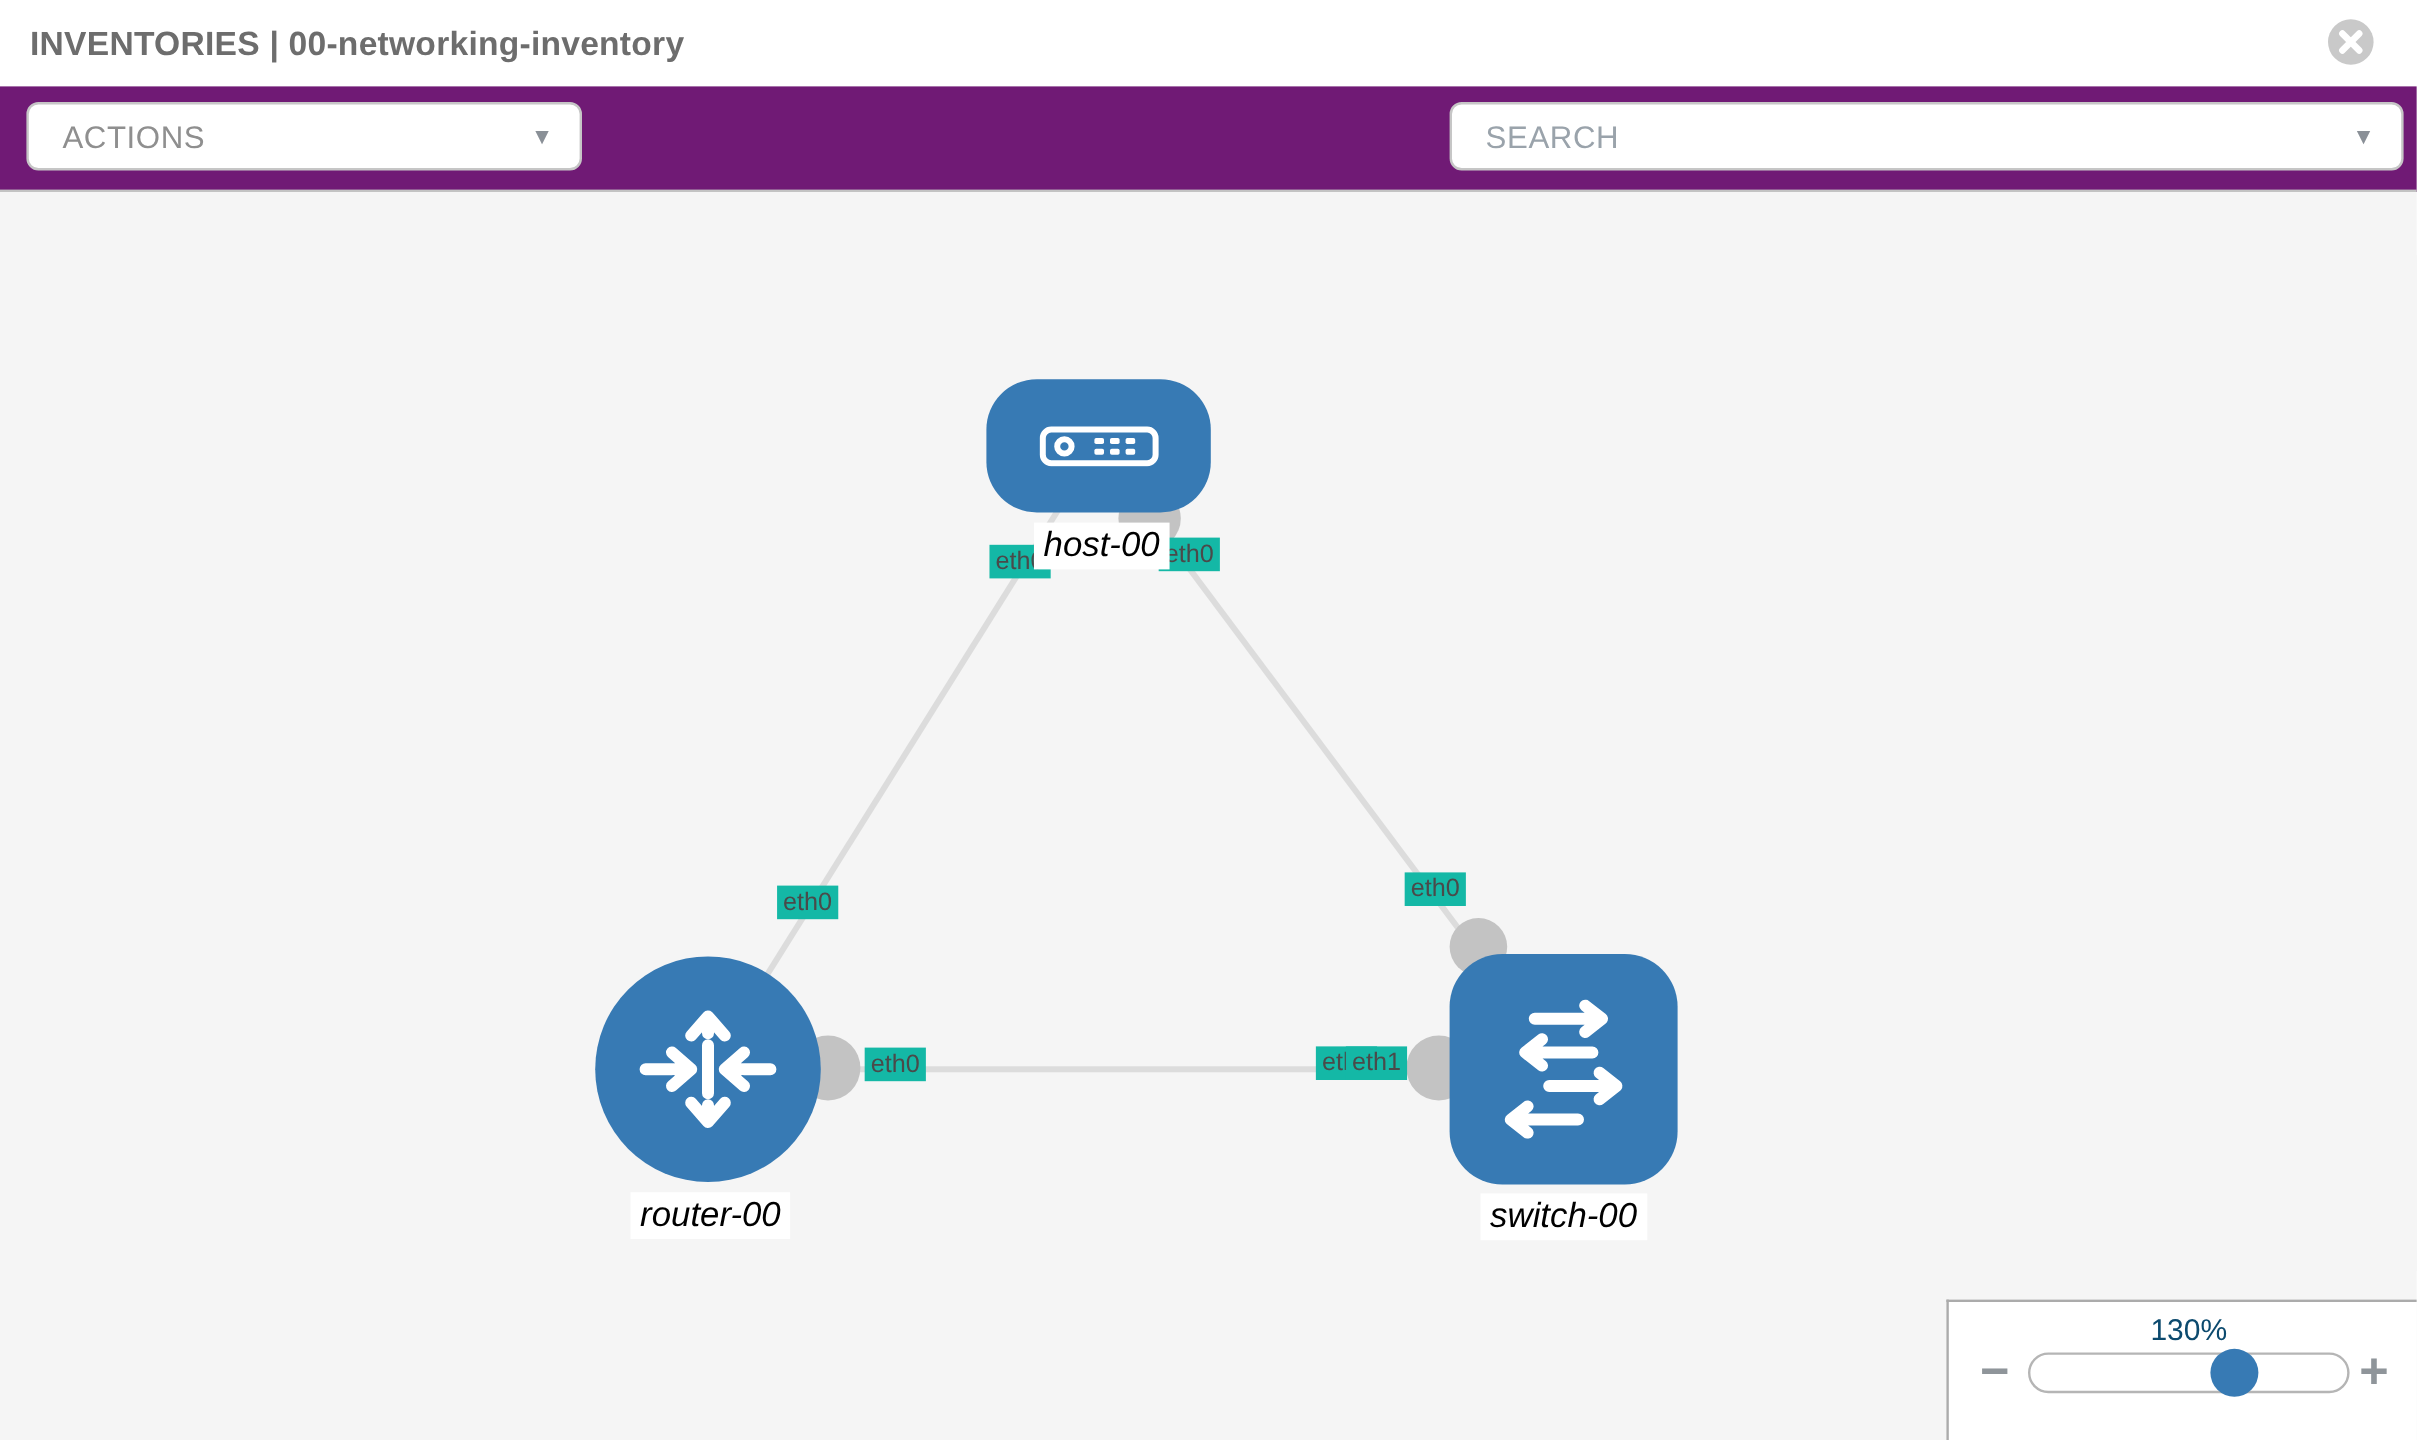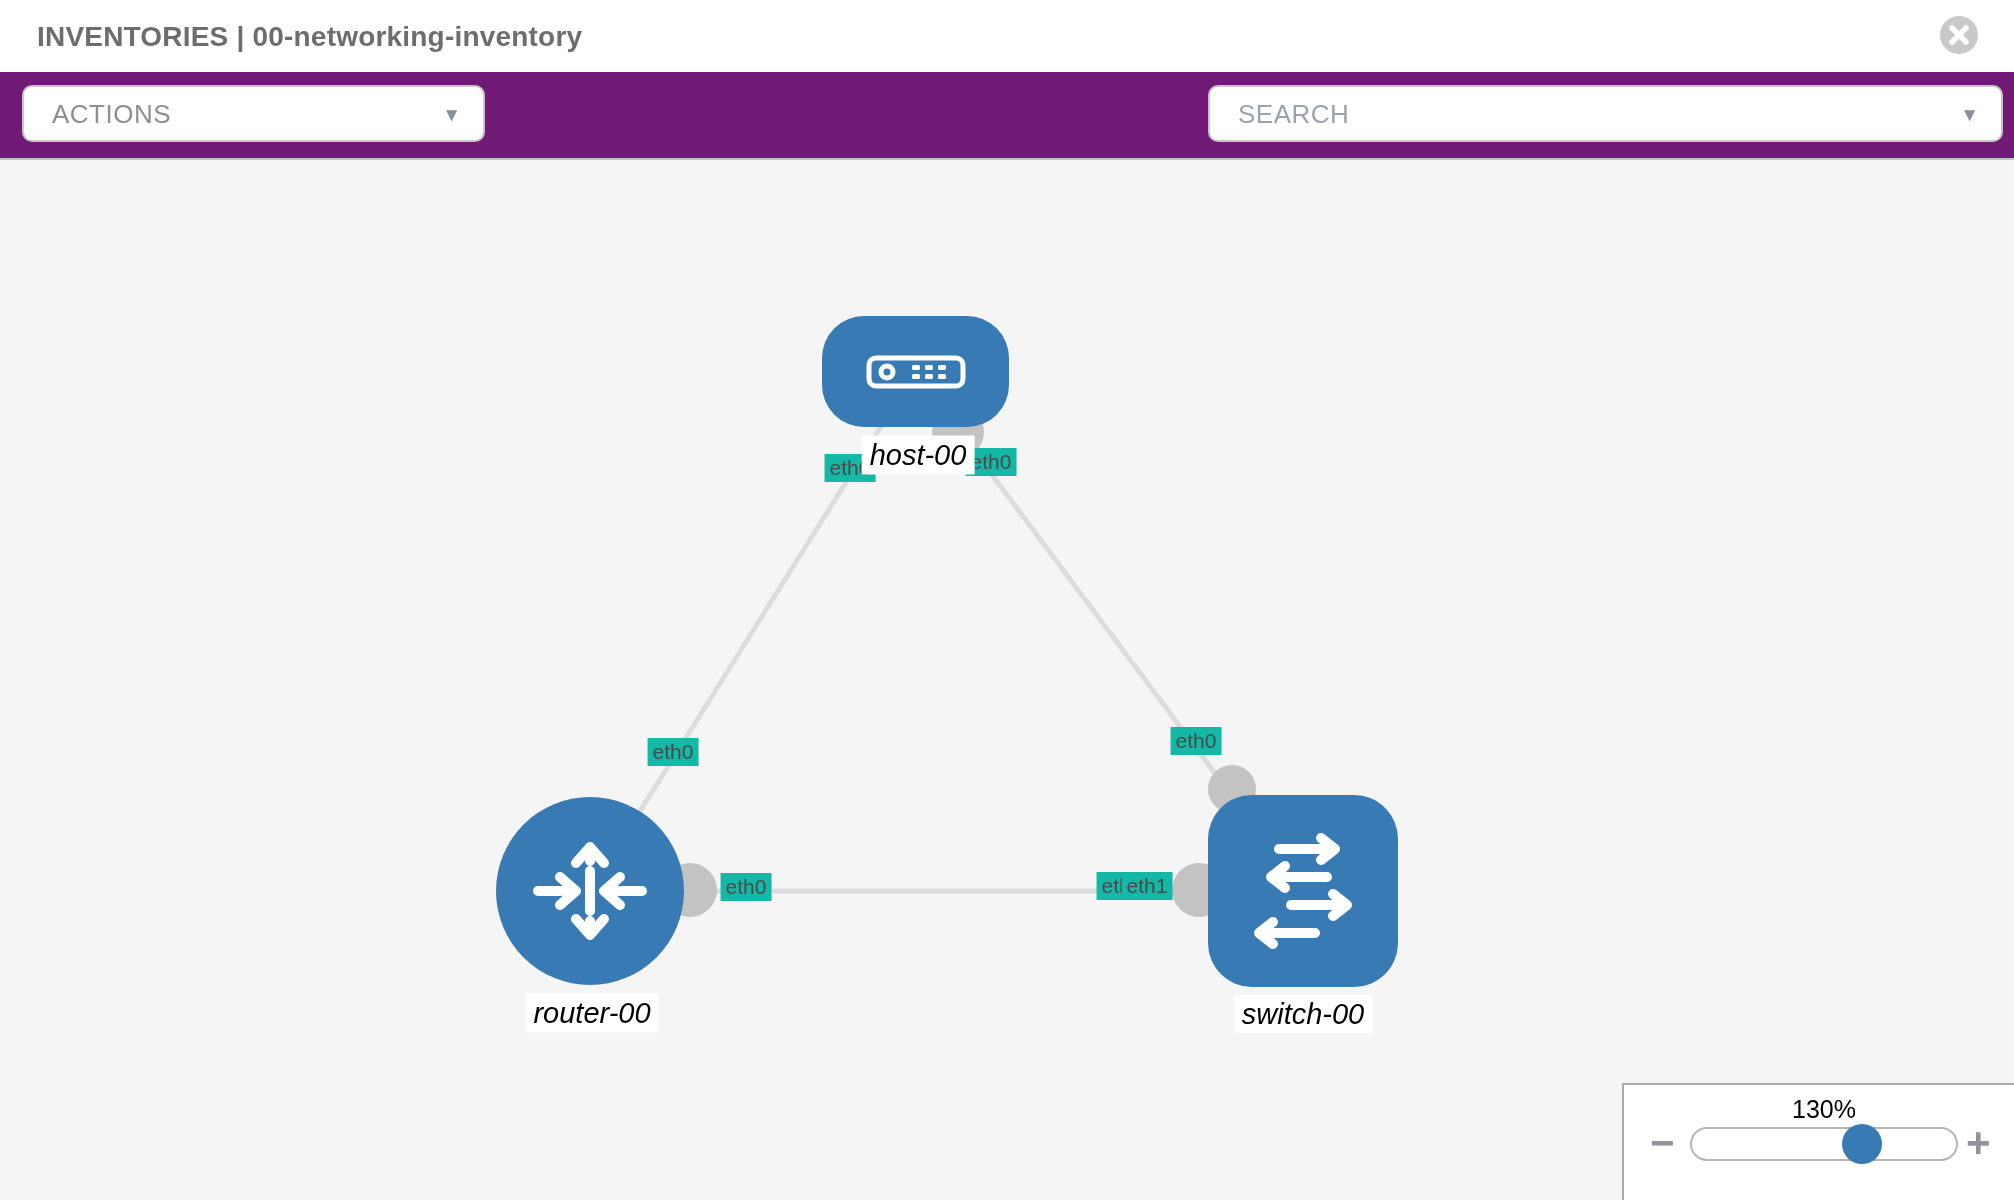--- a/index.html
+++ b/index.html
@@ -3,21 +3,21 @@
 <meta charset="utf-8">
 <style>
   * { margin:0; padding:0; box-sizing:border-box; }
   html,body { width:2014px; height:1200px; overflow:hidden; }
   body { font-family:"Liberation Sans","DejaVu Sans",sans-serif; background:#fff; }
   .app { position:relative; width:2014px; height:1200px; background:#fff; }
 
   
   .titlebar { position:absolute; left:0; top:0; width:2014px; height:72px; background:#fff; }
   .titlebar h1 { position:absolute; left:25px; top:0; height:72px; line-height:74px;
-                 font-size:28px; font-weight:bold; color:#6d6d6d; letter-spacing:0.2px;margin-left:12px; }
+                 font-size:28px; font-weight:bold; color:#6d6d6d; letter-spacing:0.2px; }
   .close-btn { position:absolute; left:1940px; top:16px; width:38px; height:38px;
                border-radius:50%; background:#c9c9c9; border:none; cursor:pointer;
                display:flex; align-items:center; justify-content:center; }
 
   
   .toolbar { position:absolute; left:0; top:72px; width:2014px; height:88px;
              background:#701a75; border-bottom:2px solid #c3c3c3; }
   .dropdown { position:absolute; top:13px; height:57px; background:#fff;
               border:2px solid #c6c6c6; border-radius:10px; cursor:pointer; }
   .dropdown .dd-label { position:absolute; left:28px; top:0; height:53px; line-height:55px;
@@ -44,21 +44,21 @@
   .nlabel { position:absolute; transform:translate(-50%,-50%); background:#fff; color:#000000;
             font-size:29px; padding:3px 8px; white-space:nowrap; z-index:6;font-style:italic; }
   .elabel { position:absolute; transform:translate(-50%,-50%); background:#14b8a6; color:#4a4a4a;
             font-size:21px; padding:2px 5px; white-space:nowrap; z-index:4; }
   .elabel.over { z-index:5; }
 
   
   .zoom-panel { position:absolute; left:1622px; top:923px; width:392px; height:117px;
                 background:#fff; border-top:2px solid #ababab; border-left:2px solid #ababab; }
   .zoom-level { position:absolute; left:66px; top:10px; width:268px; text-align:center;
-                font-size:25px; color:#000000; }
+                font-size:25px; color:#0c4a6e; }
   .zoom-minus,.zoom-plus { position:absolute; background:none; border:none; cursor:pointer;
                 font-size:42px; font-weight:bold; color:#8f959a; line-height:44px; height:44px; }
   .zoom-minus { left:26px; top:36px; }
   .zoom-plus  { left:342px; top:36px; }
   .zoom-track { position:absolute; left:66px; top:42px; width:268px; height:34px;
                 background:#fff; border:2px solid #b5b5b5; border-radius:18px; cursor:pointer; }
   .zoom-thumb { position:absolute; left:218px; top:39px; width:40px; height:40px;
                 border-radius:50%; background:#377ab4; cursor:grab; }
 </style>
 </head>

